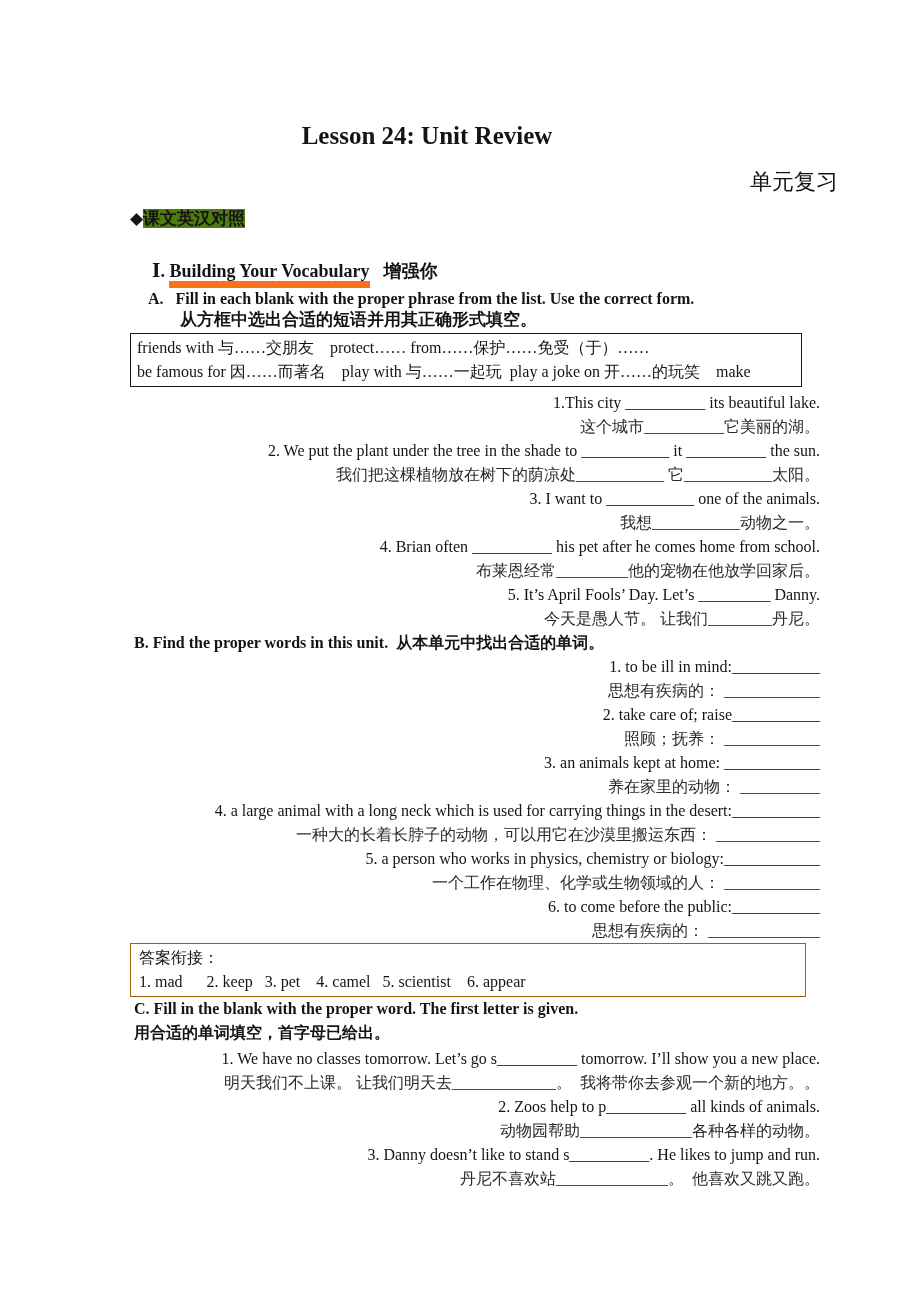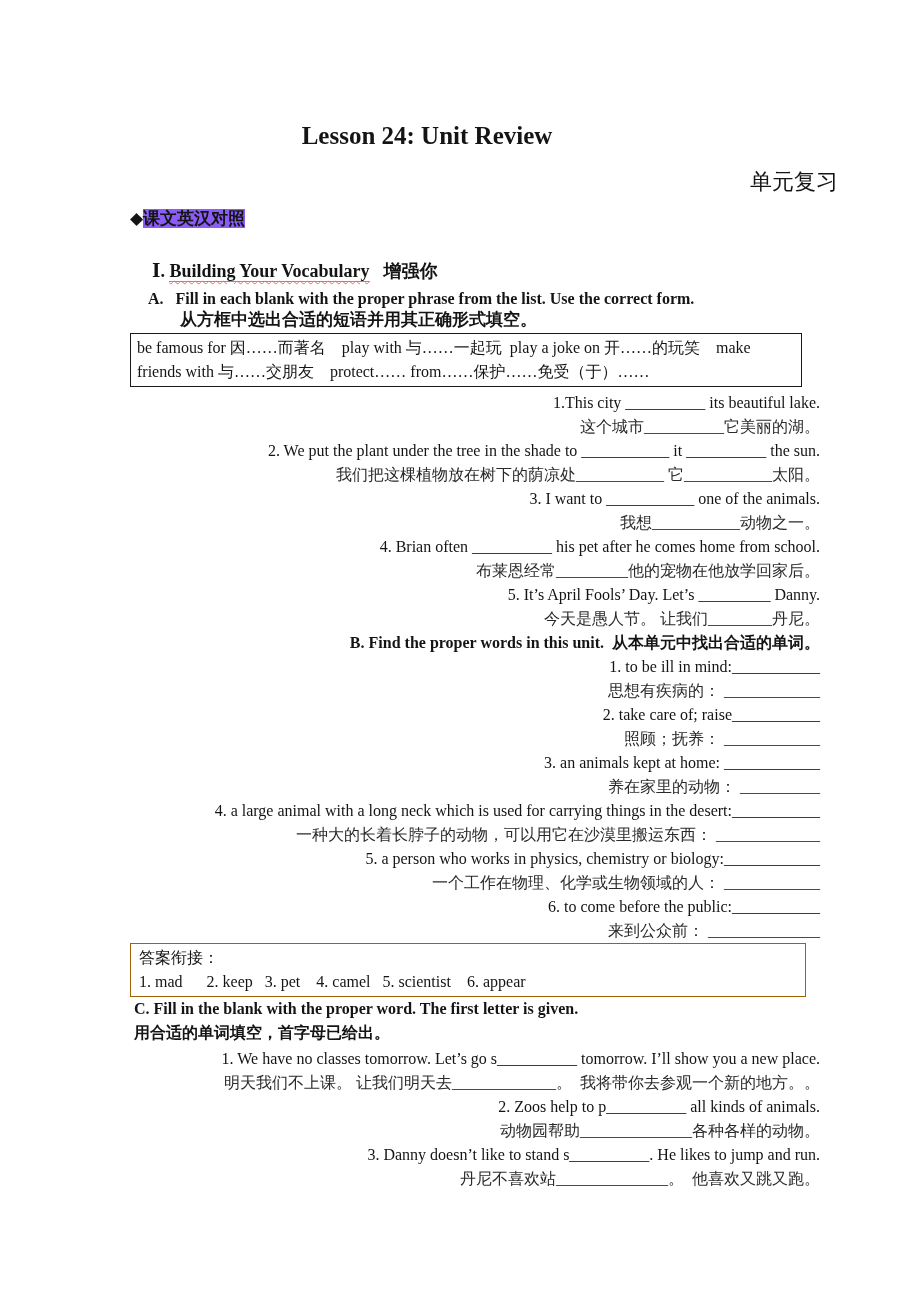--- a/index.html
+++ b/index.html
@@ -22,27 +22,27 @@
   }
   .subtitle {
     font-size: 22px; line-height: 28px; margin-top: 18px;
     text-align: right; transform: translateX(18px);
     white-space: pre;
   }
   .bullet-line {
     margin-top: 12px; font-size: 17px; line-height: 22px; font-weight: bold;
     white-space: pre;
   }
-  .hl { background: #8b5cf6; margin-top: 8px; }
+  .hl { background: #4d7c0f; margin-top: 8px; }
   .sec1 {
     margin-top: 28px; padding-left: 22px;
     font-size: 18px; line-height: 26px; font-weight: bold; white-space: pre;
   }
   .u-spell {
-    border-bottom: 1px solid #f97316;
+    border-bottom: 7px solid #f97316;
     text-decoration: underline wavy #e2716f;
     text-decoration-thickness: 1px;
     text-underline-offset: 3px;
   }
   .sec1-suffix { margin-left: 14px; }
   .h-en {
     margin-top: 4px; padding-left: 18px;
     font-size: 16px; line-height: 21px; font-weight: bold; white-space: pre;
   }
   .h-cn {
@@ -53,21 +53,21 @@
     box-sizing: border-box;
     margin-top: 3px; width: 672px;
     border: 1px solid #1a1a1a;
     padding: 2px 6px;
   }
   .phrase-box .pline { font-size: 16px; line-height: 24px; white-space: pre; }
   .items { margin-top: 4px; }
   .line { font-size: 16px; line-height: 24px; white-space: pre; padding-left: 4px; text-align: right; }
   .line.cn { padding-left: 16px; color: #2a2a2a; }
   .b-head {
-    font-size: 16px; line-height: 24px; font-weight: bold; white-space: pre; padding-left: 4px; text-align: right;
+    font-size: 16px; line-height: 24px; font-weight: bold; white-space: pre; padding-left: 4px;
   }
   .answer-box {
     box-sizing: border-box;
     width: 676px;
     border: 1px solid #a16207;
     padding: 2px 8px;
   }
   .answer-box .aline { font-size: 16px; line-height: 24px; white-space: pre; }
   .c-head {
     font-size: 16px; line-height: 24px; font-weight: bold; white-space: pre; padding-left: 4px;
@@ -83,22 +83,22 @@
   <div class="subtitle">单元复习</div>
 
   <div class="bullet-line"><span>◆</span><span class="hl">课文英汉对照</span></div>
 
   <div class="sec1"><span>Ⅰ. </span><span class="u-spell">Building Your Vocabulary</span><span class="sec1-suffix">增强你</span></div>
 
   <div class="h-en">A.   Fill in each blank with the proper phrase from the list. Use the correct form.</div>
   <div class="h-cn">从方框中选出合适的短语并用其正确形式填空。</div>
 
   <div class="phrase-box">
+    <div class="pline">friends with 与……交朋友    protect…… from……保护……免受（于）……</div>
     <div class="pline">be famous for 因……而著名    play with 与……一起玩  play a joke on 开……的玩笑    make</div>
-    <div class="pline">friends with 与……交朋友    protect…… from……保护……免受（于）……</div>
   </div>
 
   <div class="items">
     <div class="line en">1.This city __________ its beautiful lake.</div>
     <div class="line cn">这个城市__________它美丽的湖。</div>
     <div class="line en">2. We put the plant under the tree in the shade to ___________ it __________ the sun.</div>
     <div class="line cn">我们把这棵植物放在树下的荫凉处___________ 它___________太阳。</div>
     <div class="line en">3. I want to ___________ one of the animals.</div>
     <div class="line cn">我想___________动物之一。</div>
     <div class="line en">4. Brian often __________ his pet after he comes home from school.</div>
@@ -114,21 +114,21 @@
     <div class="line cn">思想有疾病的： ____________</div>
     <div class="line en">2. take care of; raise___________</div>
     <div class="line cn">照顾；抚养： ____________</div>
     <div class="line en">3. an animals kept at home: ____________</div>
     <div class="line cn">养在家里的动物： __________</div>
     <div class="line en">4. a large animal with a long neck which is used for carrying things in the desert:___________</div>
     <div class="line cn">一种大的长着长脖子的动物，可以用它在沙漠里搬运东西： _____________</div>
     <div class="line en">5. a person who works in physics, chemistry or biology:____________</div>
     <div class="line cn">一个工作在物理、化学或生物领域的人： ____________</div>
     <div class="line en">6. to come before the public:___________</div>
-    <div class="line cn">来到公众前： ______________</div>
+    <div class="line cn">思想有疾病的： ______________</div>
   </div>
 
   <div class="answer-box">
     <div class="aline">答案衔接：</div>
     <div class="aline">1. mad      2. keep   3. pet    4. camel   5. scientist    6. appear</div>
   </div>
 
   <div class="c-head">C. Fill in the blank with the proper word. The first letter is given.</div>
   <div class="c-head">用合适的单词填空，首字母已给出。</div>
 

